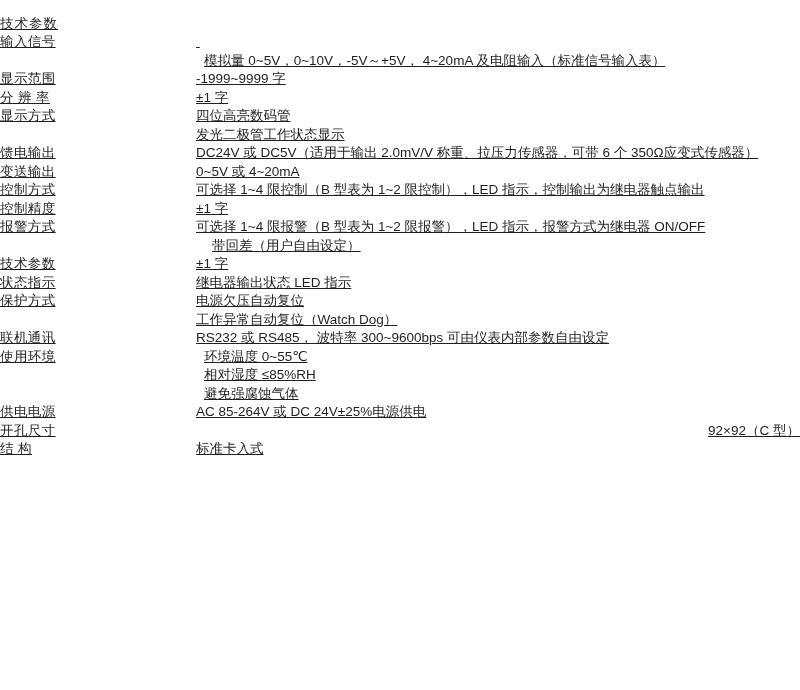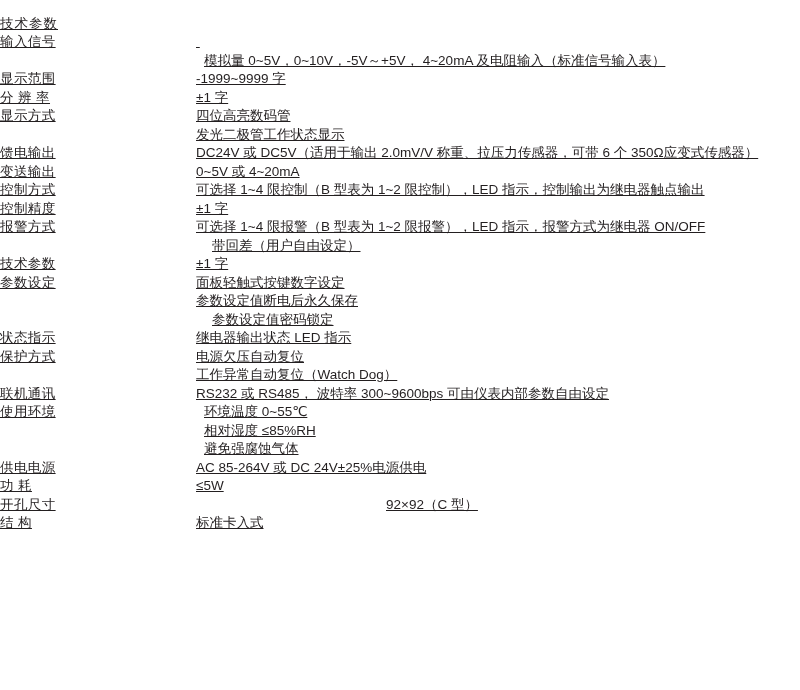--- a/index.html
+++ b/index.html
@@ -58,20 +58,21 @@
   .indent-2 { padding-left: 8px; }
   .indent-3 { padding-left: 16px; }
   .title-row .label-inner {
     letter-spacing: 1px;
   }
   .val-center-a {
     padding-left: 248px;
   }
   .val-center-b {
     padding-left: 190px;
+    text-align: right;
   }
 </style>
 </head>
 <body>
 
 <div class="page">
   <table class="spec-table">
     <tbody>
       <tr class="title-row">
         <td class="label-cell">
@@ -157,30 +158,20 @@
         <tr>
           <td class="label-cell">
             <span class="label-inner row-line">技术参数</span>
           </td>
           <td class="value-cell">
             <span class="row-line indent-1">±1 字</span>
           </td>
         </tr>
         <tr>
           <td class="label-cell">
-            <span class="label-inner row-line">参数设定</span>
-          </td>
-          <td class="value-cell">
-            <span class="row-line indent-1">面板轻触式按键数字设定</span>
-            <span class="row-line indent-1">参数设定值断电后永久保存</span>
-            <span class="row-line indent-3">参数设定值密码锁定</span>
-          </td>
-        </tr>
-        <tr>
-          <td class="label-cell">
             <span class="label-inner row-line">状态指示</span>
           </td>
           <td class="value-cell">
             <span class="row-line indent-1">继电器输出状态 LED 指示</span>
           </td>
         </tr>
         <tr>
           <td class="label-cell">
             <span class="label-inner row-line">保护方式</span>
           </td>
@@ -206,28 +197,20 @@
             <span class="row-line indent-2">相对湿度  ≤85%RH</span>
             <span class="row-line indent-2">避免强腐蚀气体</span>
           </td>
         </tr>
         <tr>
           <td class="label-cell">
             <span class="label-inner row-line">供电电源</span>
           </td>
           <td class="value-cell">
             <span class="row-line indent-1">AC 85-264V 或 DC 24V±25%电源供电</span>
-          </td>
-        </tr>
-        <tr>
-          <td class="label-cell">
-            <span class="label-inner row-line">功    耗</span>
-          </td>
-          <td class="value-cell">
-            <span class="row-line indent-1">≤5W</span>
           </td>
         </tr>
         <tr>
           <td class="label-cell">
             <span class="label-inner row-line">开孔尺寸</span>
           </td>
           <td class="value-cell">
             <span class="row-line val-center-b">92×92（C 型）</span>
           </td>
         </tr>

